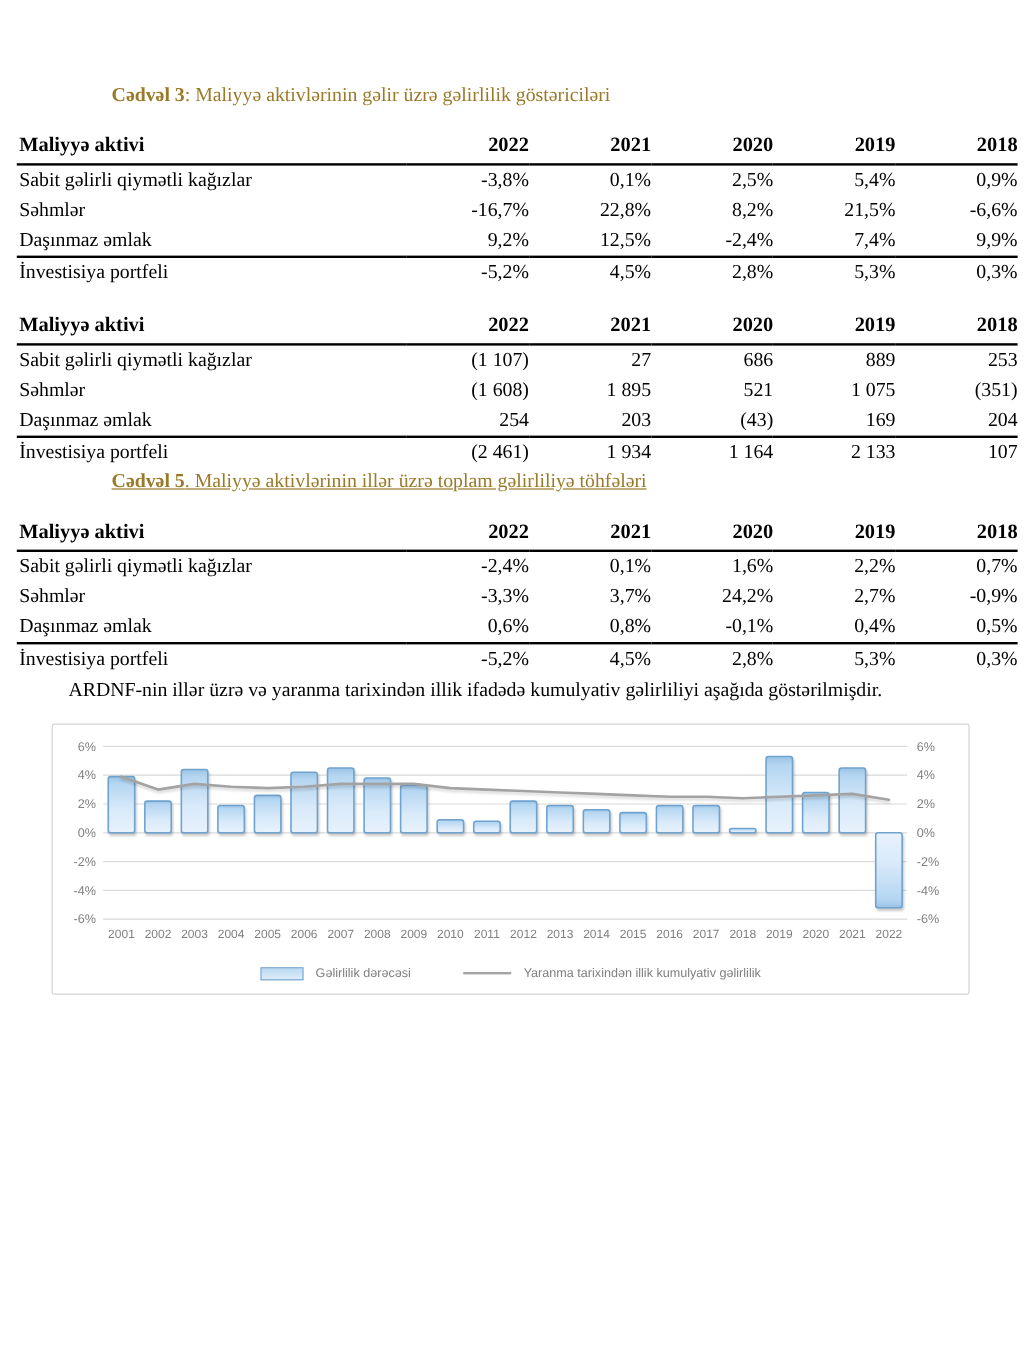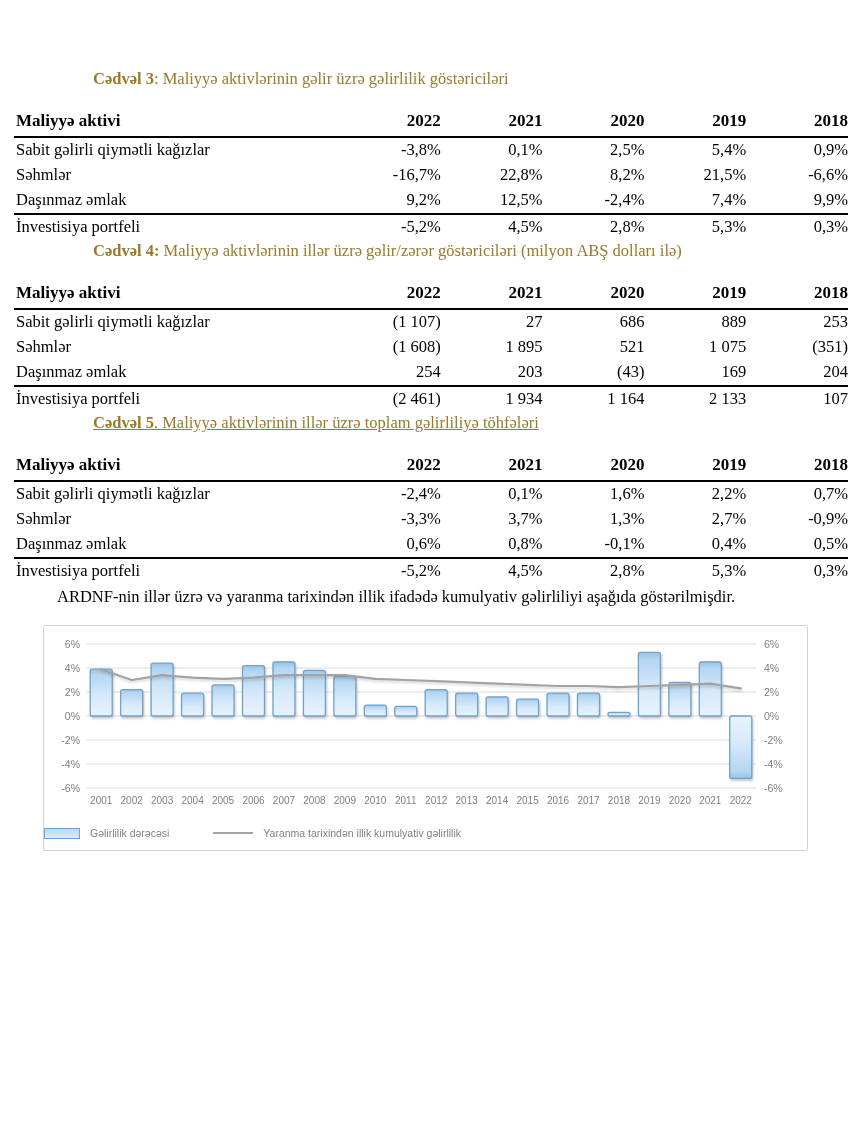--- a/index.html
+++ b/index.html
@@ -43,21 +43,21 @@
 
   .chart-frame {
     box-sizing:border-box; width:765px; height:226px;
     margin:15px 0 0 43px; border:1px solid #d3d3d3; border-radius:2px;
     background:#fff;
   }
   .chart-frame svg { display:block; }
   .chart-text { font-family:"Liberation Sans", sans-serif; fill:#7f7f7f; }
 
   .legend {
-    display:flex; align-items:center; gap:10px;
+    display:flex; justify-content:center; align-items:center; gap:10px;
     height:30px; font-family:"Liberation Sans", sans-serif;
     font-size:10.5px; color:#7f7f7f;
   }
   .lg-bar-swatch {
     display:inline-block; width:36px; height:11px;
     background:linear-gradient(#b9d8f2,#ddecfa); border:1px solid #6fa3cf;
     box-sizing:border-box;
   }
   .lg-line-swatch {
     display:inline-block; width:40px; height:0; border-top:2px solid #a3a3a3;
@@ -120,21 +120,20 @@
           <td class="c0">İnvestisiya portfeli</td>
           <td>-5,2%</td>
           <td>4,5%</td>
           <td>2,8%</td>
           <td>5,3%</td>
           <td>0,3%</td>
         </tr>
       </tbody>
     </table>
 
-  <h2 class="caption cap4"><span class="cap-b">Cədvəl 4:</span><span> Maliyyə aktivlərinin illər üzrə gəlir/zərər göstəriciləri (milyon ABŞ dolları ilə)</span></h2>
   <table class="fin t4">
       <colgroup>
         <col class="lbl">
         <col>
         <col>
         <col>
         <col>
         <col>
       </colgroup>
       <thead>
@@ -210,21 +209,21 @@
           <td>-2,4%</td>
           <td>0,1%</td>
           <td>1,6%</td>
           <td>2,2%</td>
           <td>0,7%</td>
         </tr>
         <tr>
           <td class="c0">Səhmlər</td>
           <td>-3,3%</td>
           <td>3,7%</td>
-          <td>1,3%</td>
+          <td>24,2%</td>
           <td>2,7%</td>
           <td>-0,9%</td>
         </tr>
         <tr class="sep">
           <td class="c0">Daşınmaz əmlak</td>
           <td>0,6%</td>
           <td>0,8%</td>
           <td>-0,1%</td>
           <td>0,4%</td>
           <td>0,5%</td>

